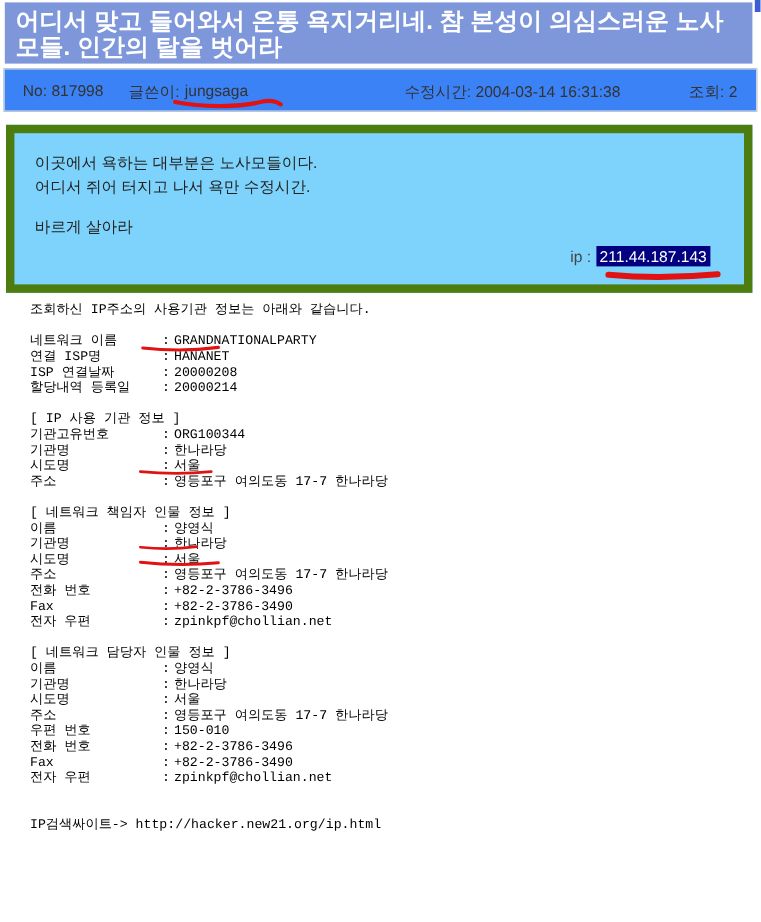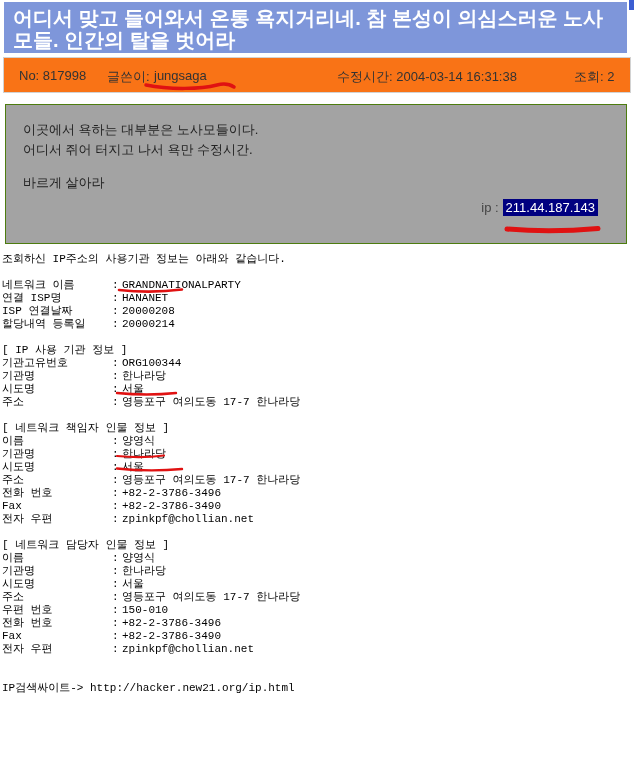--- a/index.html
+++ b/index.html
@@ -7,41 +7,41 @@
           font-family:"Liberation Sans","DejaVu Sans",sans-serif;overflow:hidden;}
 
   
   .title-bar{position:absolute;left:4px;top:2px;width:623px;height:51px;
              background:#7e96da;color:#ffffff;font-weight:bold;font-size:20px;
              line-height:22px;padding:5px 9px;box-sizing:border-box;letter-spacing:0;}
   .corner-mark{position:absolute;right:0;top:0;width:5px;height:10px;background:#3c5ed2;}
 
   
   .info-bar{position:absolute;left:3px;top:57px;width:628px;height:36px;
-            background:#f97316;border:1px solid #d2d2d2;box-sizing:border-box;
+            background:#3b82f6;border:1px solid #d2d2d2;box-sizing:border-box;
             font-size:13px;color:#333333;}
   .info-bar span{position:absolute;top:10px;white-space:nowrap;}
   .inf-no{left:15px;} .inf-author-label{left:103px;} .inf-author{left:150px;}
   .inf-modified{left:333px;} .inf-views{left:570px;}
 
   
   .post-box{position:absolute;left:5px;top:104px;width:622px;height:140px;
-            background:#a3a3a3;border:1px solid #4d7c0f;box-sizing:border-box;
+            background:#7dd3fc;border:7px solid #4d7c0f;box-sizing:border-box;
             font-size:13px;color:#222222;}
   .post-box .bl{position:absolute;left:17px;white-space:nowrap;}
   .bl1{top:16px;} .bl2{top:36px;} .bl3{top:69px;}
   .ip-row{position:absolute;right:28px;top:95px;white-space:nowrap;}
   .ip-label{color:#444444;margin-right:4px;}
   .ip-chip{background:#000080;color:#ffffff;padding:1px 3px;}
 
   
   .whois{position:absolute;left:2px;top:253px;width:630px;
          font-family:"Liberation Mono","DejaVu Sans Mono",monospace;
          font-size:11px;line-height:13px;color:#000000;}
-  .wrow{height:13px;white-space:pre;overflow:visible;}
+  .wrow{height:13px;white-space:pre;overflow:visible;margin-left:23px;}
   .wlabel{display:inline-block;width:110px;vertical-align:top;}
   .wcolon{display:inline-block;width:10px;vertical-align:top;}
 
   
   .ann{position:absolute;pointer-events:none;}
 </style>
 </head>
 <body>
 
 <div class="screen">

